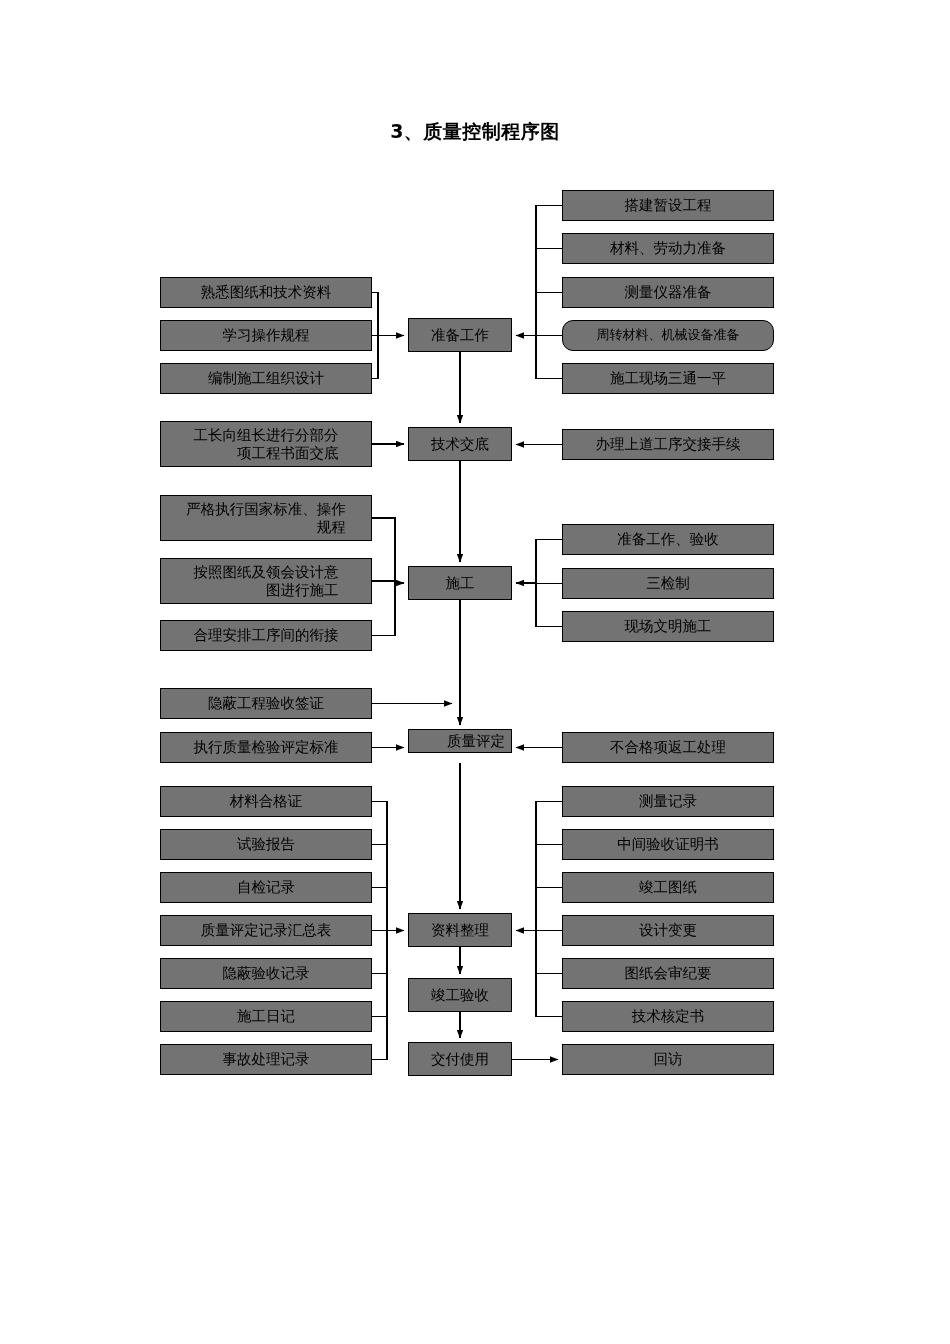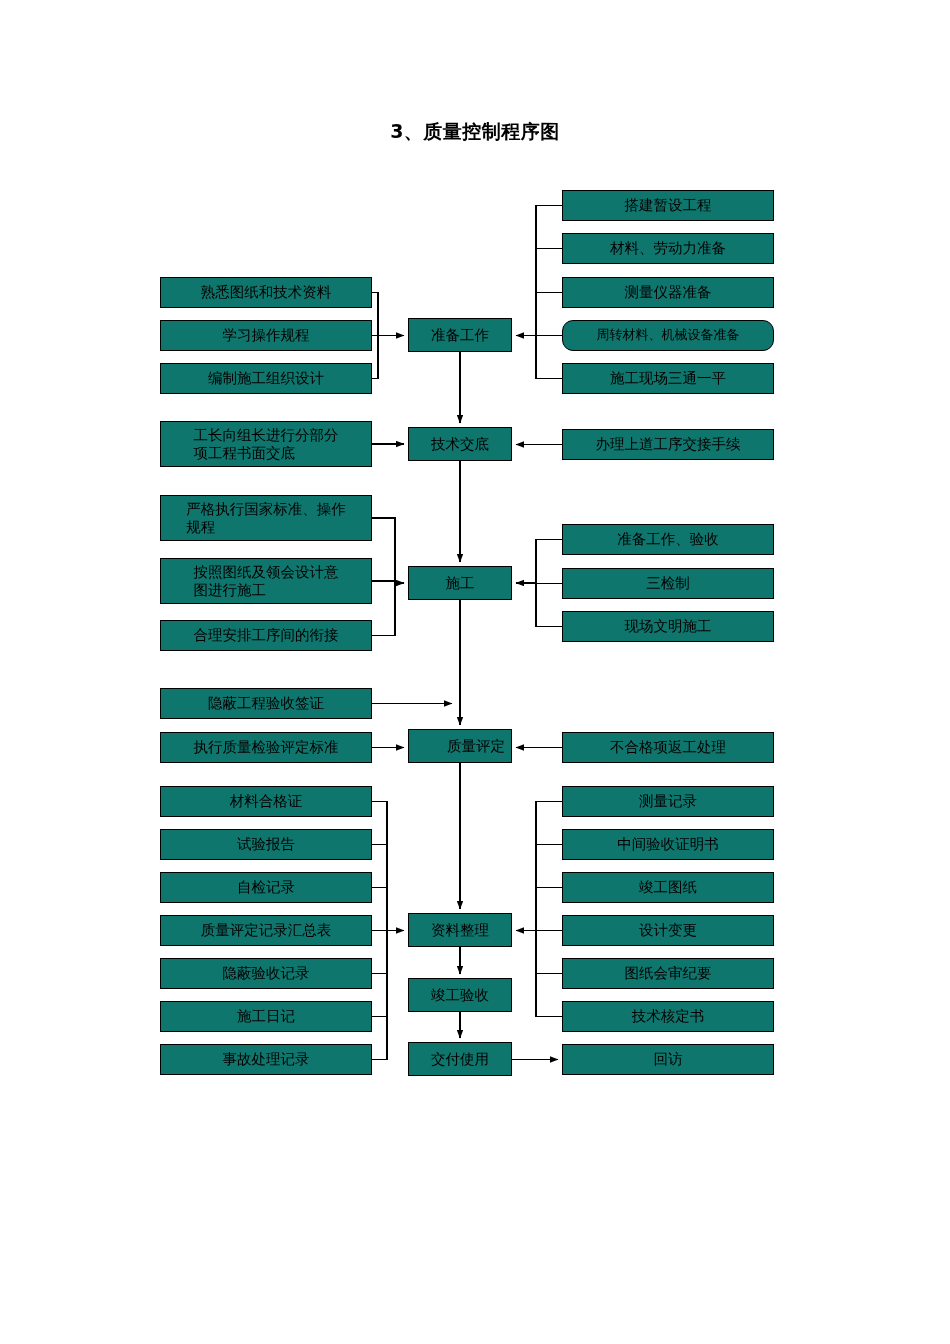--- a/index.html
+++ b/index.html
@@ -33,26 +33,26 @@
     left: 0;
     top: 0;
     width: 950px;
     height: 1344px;
     pointer-events: none;
   }
   .node {
     position: absolute;
     box-sizing: border-box;
     border: 1.6px solid #000000;
-    background: #0f766e;
+    background: #737373;
     color: #000000;
     display: flex;
     align-items: center;
     justify-content: center;
-    text-align: left;
+    text-align: right;
     font-size: 14.5px;
     line-height: 1.25;
     padding: 0 4px;
     white-space: pre-line;
   }
   .node.small { font-size: 13px; border-radius: 11px; }
 </style>
 </head>
 <body>
 
@@ -130,21 +130,21 @@
 
   <div class="node" style="left: 562px; top: 190px; width: 212px; height: 31px;">搭建暂设工程</div>
   <div class="node" style="left: 562px; top: 233px; width: 212px; height: 31px;">材料、劳动力准备</div>
   <div class="node" style="left: 562px; top: 277px; width: 212px; height: 31px;">测量仪器准备</div>
   <div class="node small" style="left: 562px; top: 320px; width: 212px; height: 31px;">周转材料、机械设备准备</div>
   <div class="node" style="left: 562px; top: 363px; width: 212px; height: 31px;">施工现场三通一平</div>
 
   <div class="node" style="left: 408px; top: 318px; width: 104px; height: 34px;">准备工作</div>
   <div class="node" style="left: 408px; top: 427px; width: 104px; height: 34px;">技术交底</div>
   <div class="node" style="left: 408px; top: 566px; width: 104px; height: 34px;">施工</div>
-  <div class="node" style="left: 408px; top: 729px; width: 104px; height: 34px; padding-left: 36px;">质量评定</div>
+  <div class="node" style="left: 408px; top: 729px; width: 104px; height: 24px; padding-left: 36px;">质量评定</div>
   <div class="node" style="left: 408px; top: 913px; width: 104px; height: 34px;">资料整理</div>
   <div class="node" style="left: 408px; top: 978px; width: 104px; height: 34px;">竣工验收</div>
   <div class="node" style="left: 408px; top: 1042px; width: 104px; height: 34px;">交付使用</div>
 
   <div class="node" style="left: 160px; top: 421px; width: 212px; height: 46px;">工长向组长进行分部分
 项工程书面交底</div>
   <div class="node" style="left: 562px; top: 429px; width: 212px; height: 31px;">办理上道工序交接手续</div>
 
   <div class="node" style="left: 160px; top: 495px; width: 212px; height: 46px;">严格执行国家标准、操作
 规程</div>

